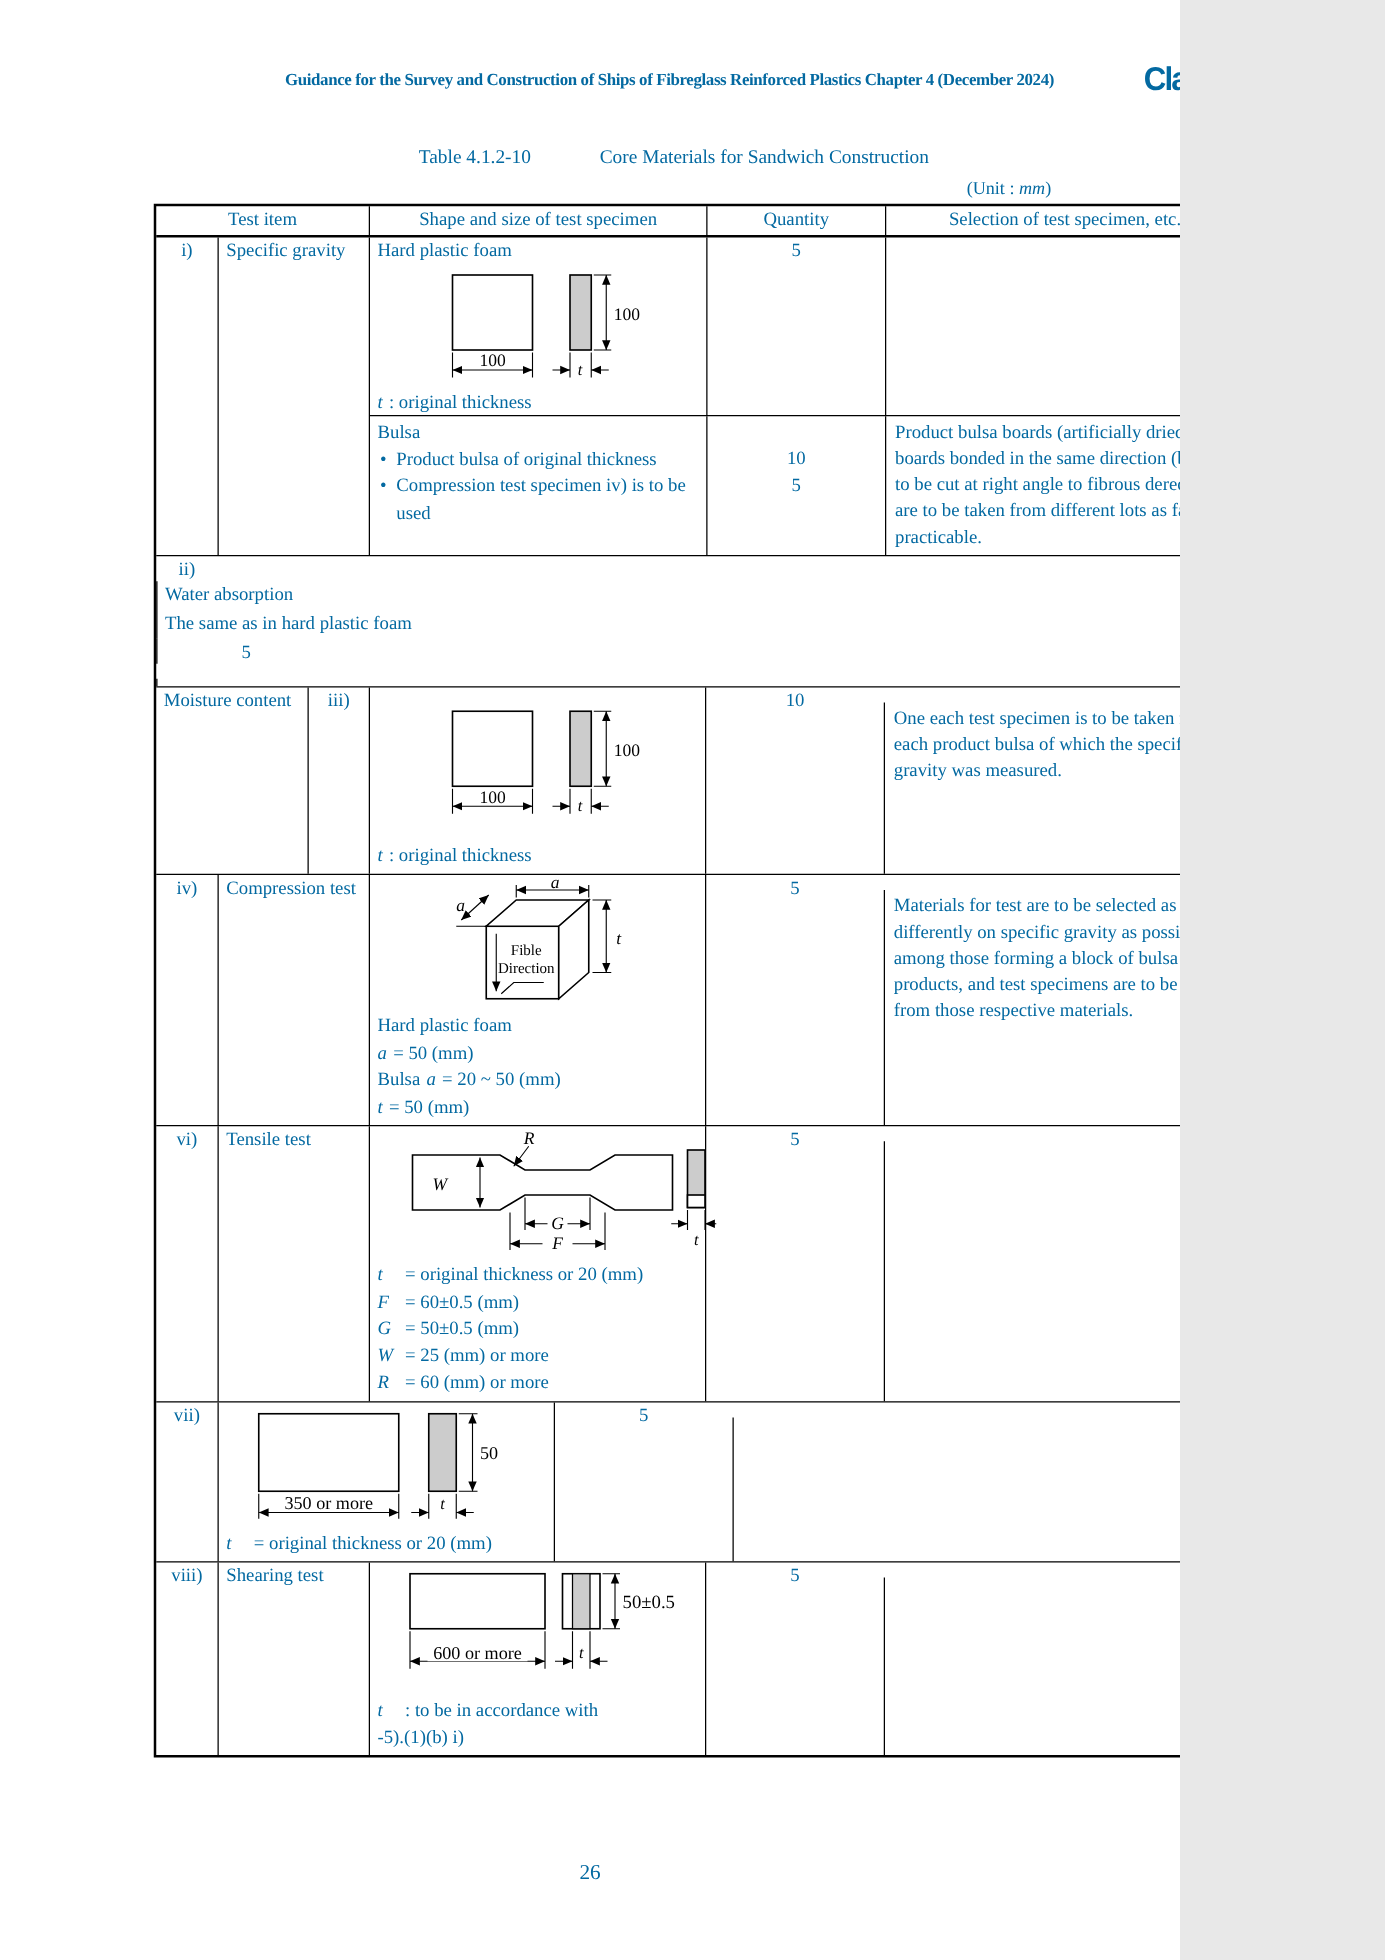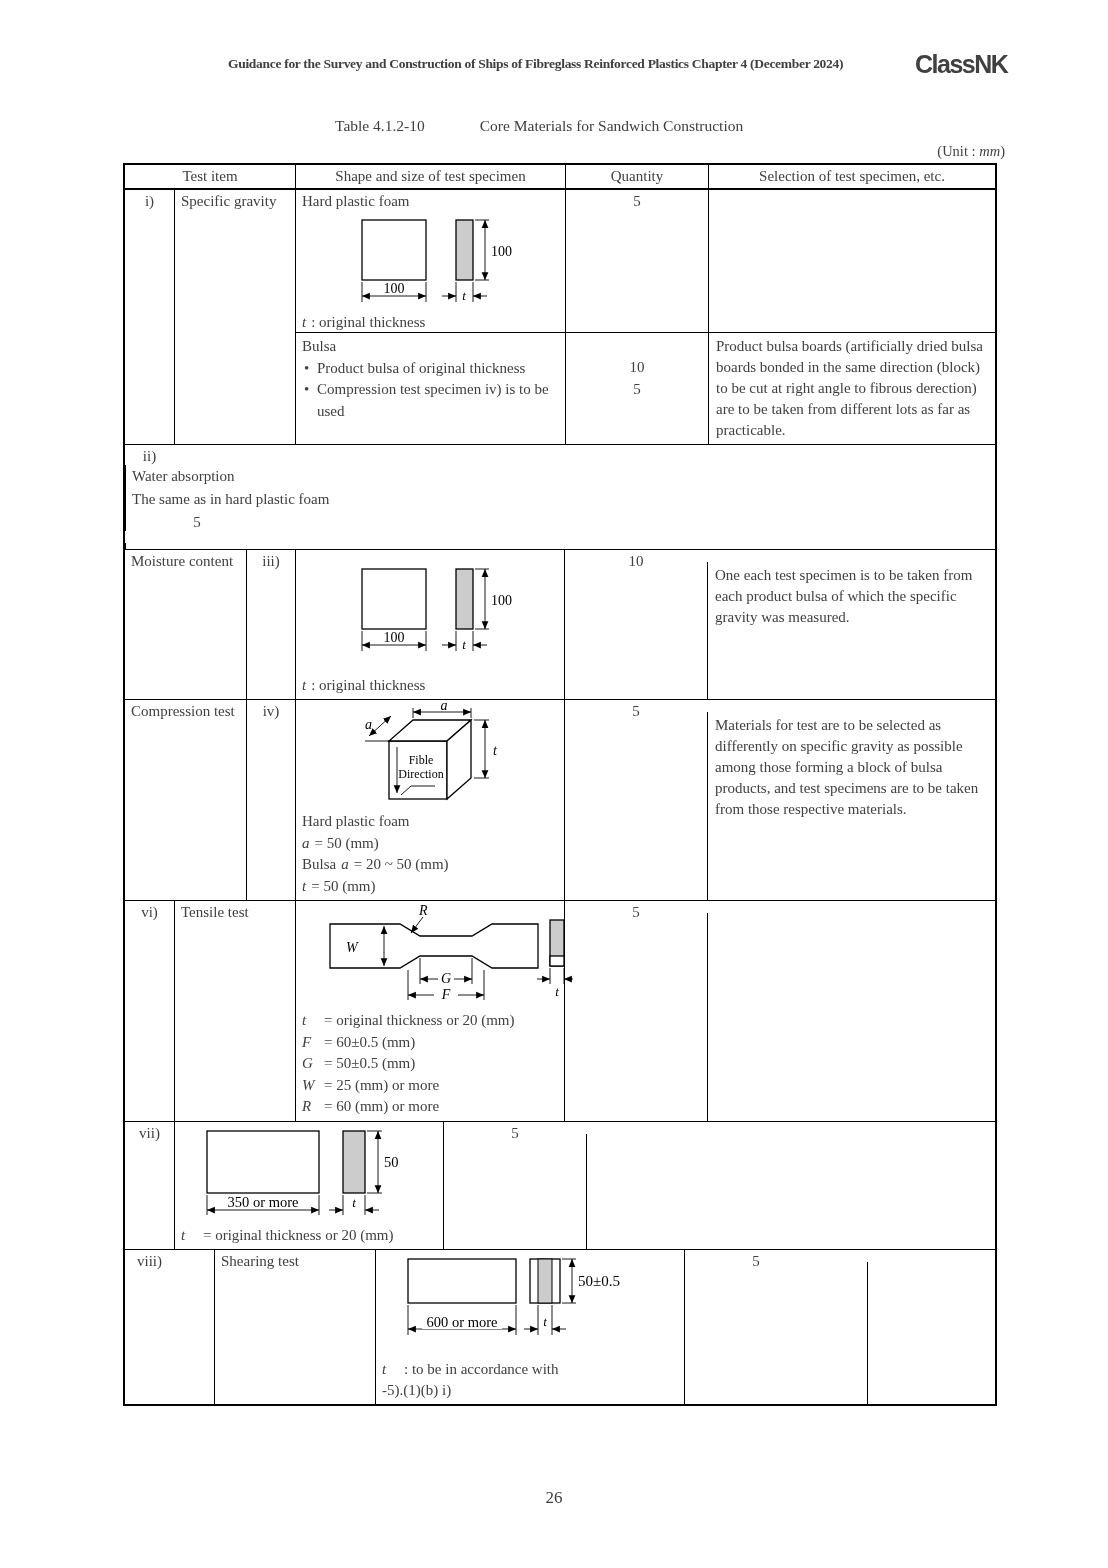--- a/index.html
+++ b/index.html
@@ -1,19 +1,19 @@
 <!DOCTYPE html>
 <html><head>
 <meta charset="utf-8">
 <style>
   * { margin:0; padding:0; box-sizing:border-box; }
   body { background:#e8e8e8; }
   .page {
-    position:relative; width:1108px; height:1568px; background:#ffffff;
-    font-family:"Liberation Serif", serif; color:#404040; overflow:hidden;padding-left:15px;
+    position:relative; width:944px; height:1568px; background:#ffffff;
+    font-family:"Liberation Serif", serif; color:#0369a1; overflow:hidden;padding-left:15px;
   }
   
   .doc-header { position:absolute; top:56px; left:228px; width:780px;
     font-size:13.5px; font-weight:bold; letter-spacing:-0.3px; white-space:nowrap; }
   .classnk-logo { position:absolute; top:50px; left:915px;
     font-family:"Liberation Sans", sans-serif; font-weight:bold; font-size:25px;
     letter-spacing:-1.5px; transform:scaleY(1.05); }
   
   .table-caption { position:absolute; top:117px; left:335px; font-size:15.5px; display:flex; gap:55px; }
   .unit-note { position:absolute; top:143px; right:103px; font-size:14.5px;text-align:center; }
@@ -40,21 +40,21 @@
   .s5 { flex:1; padding:3px 7px; line-height:21px; }
   .subrow .s4, .subrow .s5 { border-left:1px solid #000; }
   .row-i  { min-height:248px; }
   .sub-a  { height:142px; }
   .sub-b  { flex:1; }
   .row-ii { min-height:28px;flex-direction:column; }
   .row-iii{ min-height:140px; }
   .row-iv { min-height:196px; }
   .row-vi { min-height:200px; }
   .row-vii{ min-height:118px; }
-  .row-viii{ min-height:140px;gap:40px; }
+  .row-viii{ min-height:140px; }
   
   .bullet { position:relative; padding-left:15px; line-height:21.5px; }
   .bullet::before { content:"\2022"; position:absolute; left:2px; }
   .qty-stack { padding-top:24px; line-height:21.5px; }
   
   .fline { line-height:21.5px; }
   .fvar  { font-style:italic; }
   .fvar.w { display:inline-block; width:22px; }
   .fvar.m { margin-right:5px; }
   .fpre  { margin-right:5px; }
@@ -177,22 +177,22 @@
           <line x1="123" y1="80" x2="137" y2="80" stroke="#000" stroke-width="0.9" marker-start="url(#fb-ar)"></line>
           <text x="114" y="84" font-size="13" font-style="italic" text-anchor="middle">t</text>
         </svg>
         <div class="cap mt14"><span class="fvar m">t</span><span>: original thickness</span></div>
       </div>
       <div class="cell c4">10</div>
       <div class="cell c5">One each test specimen is to be taken from each product bulsa of which the specific gravity was measured.</div>
     </div>
 
     <div class="trow row-iv">
+      <div class="cell c1">iv)</div>
       <div class="cell c2">Compression test</div>
-      <div class="cell c1">iv)</div>
       <div class="cell c3">
         <svg class="diag ml55" width="185" height="108" viewBox="0 0 185 108">
           <defs>
               <marker id="cu-ar" viewBox="0 0 8 8" markerWidth="9" markerHeight="9" refX="7" refY="3.5" orient="auto-start-reverse" markerUnits="userSpaceOnUse">
                 <path d="M0,0.5 L7,3.5 L0,6.5 Z" fill="#000"></path>
               </marker>
             </defs>
           <rect x="32" y="38" width="58" height="58" fill="#fff" stroke="#000" stroke-width="1.3"></rect>
           <polygon points="32,38 90,38 114,17 56,17" fill="#fff" stroke="#000" stroke-width="1.3"></polygon>
           <polygon points="90,38 114,17 114,75 90,96" fill="#fff" stroke="#000" stroke-width="1.3"></polygon>

